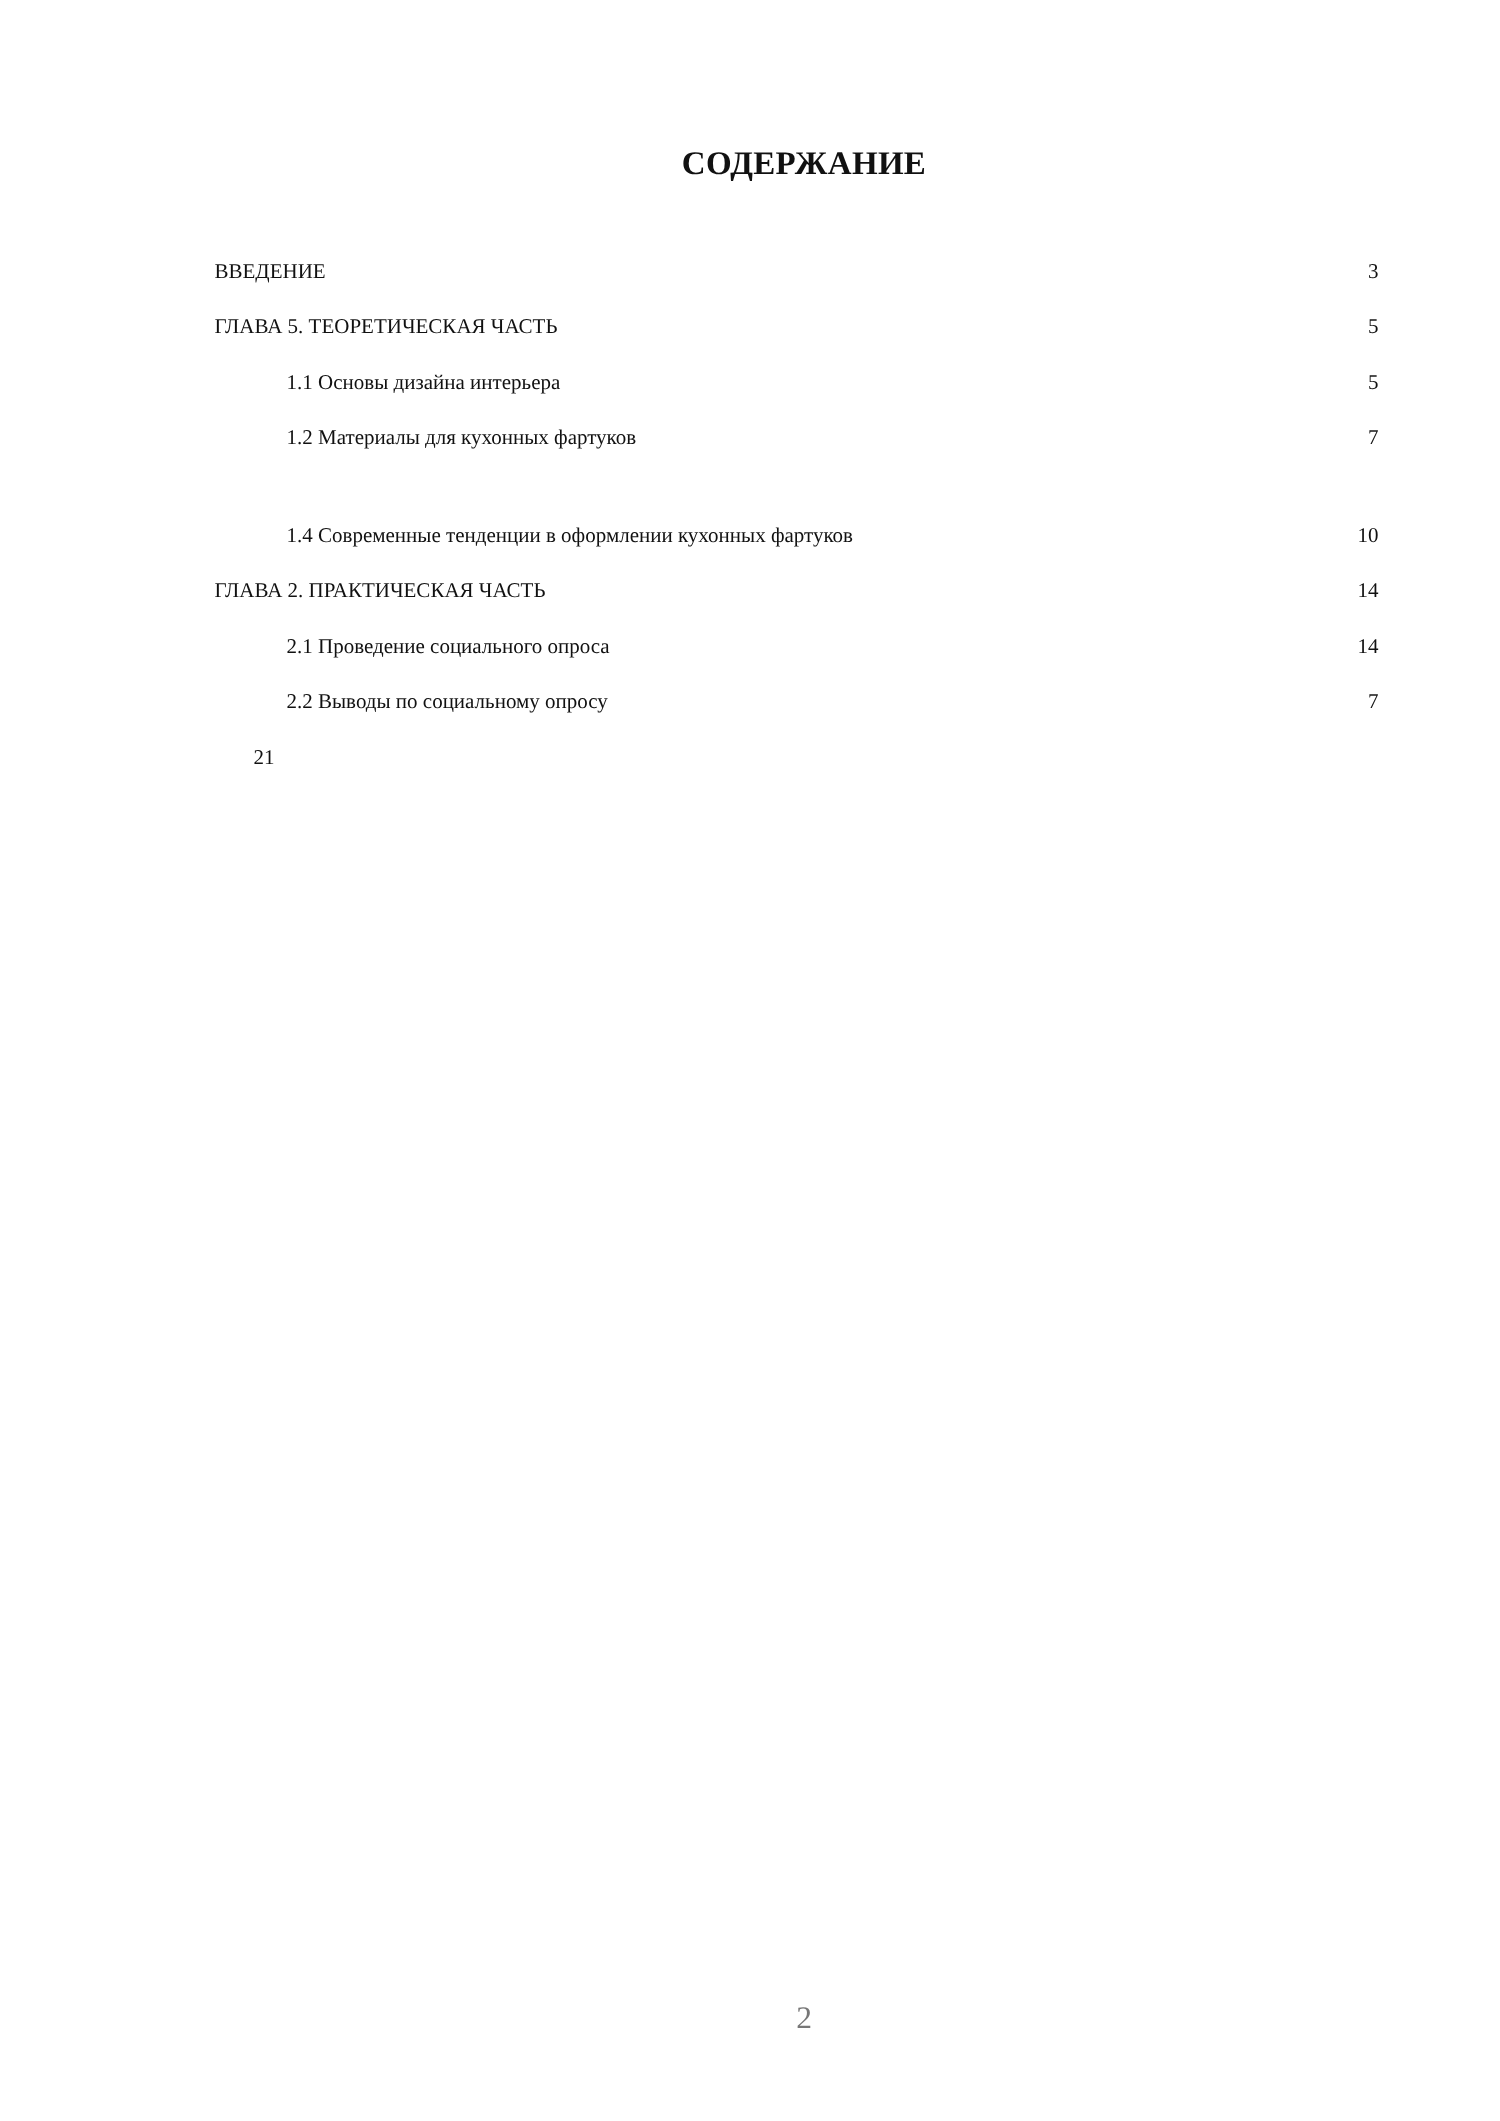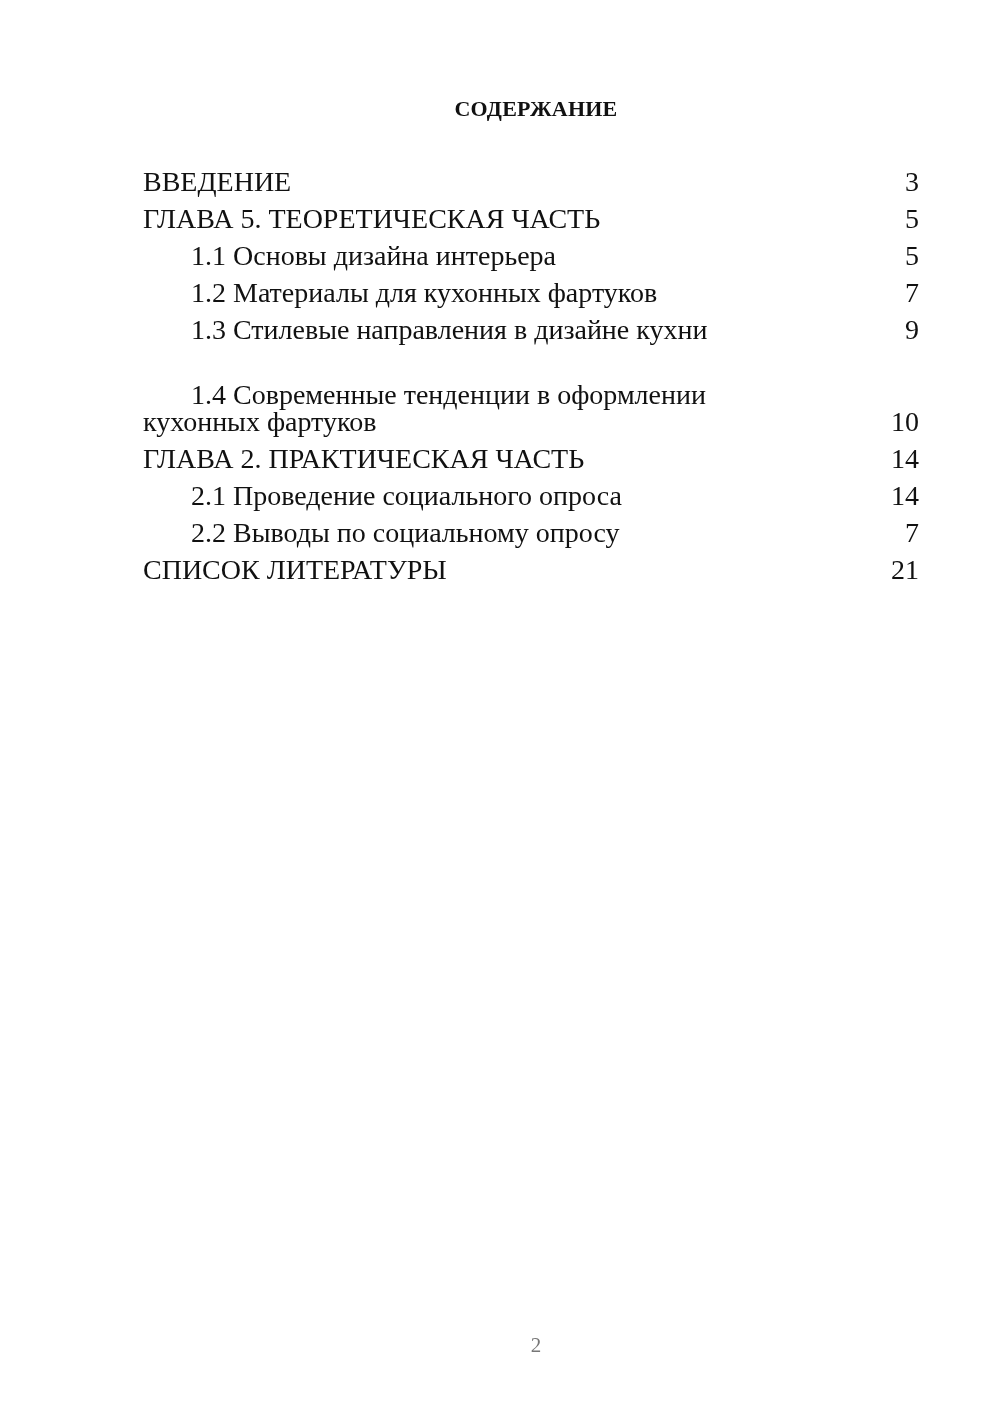--- a/index.html
+++ b/index.html
@@ -28,21 +28,21 @@
     .toc {
       position: absolute;
       top: 168px;
       left: 143px;
       width: 776px;
     }
     .toc-row {
       display: flex;
       justify-content: space-between;
       align-items: flex-end;
-      font-size: 28px;
+      font-size: 14px;
       line-height: 27px;
       margin-bottom: 10px;
     }
     .toc-row.level-2 .toc-label {
       padding-left: 48px;
       font-family: Liberation Serif, serif;
     }
     .toc-label {
       flex: 1;
       max-width: 640px;
@@ -77,38 +77,33 @@
   </div>
   <div class="toc-row level-2">
     <span class="toc-label">1.1 Основы дизайна интерьера</span>
     <span class="toc-page">5</span>
   </div>
   <div class="toc-row level-2">
     <span class="toc-label">1.2 Материалы для кухонных фартуков</span>
     <span class="toc-page">7</span>
   </div>
   <div class="toc-row level-2">
-    <span class="toc-label">1.3 Стилевые направления в дизайне кухни</span>
-    <span class="toc-page">9</span>
-  </div>
-  <div class="toc-row level-2">
     <span class="toc-label" style="padding-left:0; text-indent:48px; max-width:620px;margin-top:28px;">1.4 Современные тенденции в оформлении кухонных фартуков</span>
     <span class="toc-page">10</span>
   </div>
   <div class="toc-row level-1">
     <span class="toc-label">ГЛАВА 2. ПРАКТИЧЕСКАЯ ЧАСТЬ</span>
     <span class="toc-page">14</span>
   </div>
   <div class="toc-row level-2">
     <span class="toc-label">2.1 Проведение социального опроса</span>
     <span class="toc-page">14</span>
   </div>
   <div class="toc-row level-2">
     <span class="toc-label">2.2 Выводы по социальному опросу</span>
     <span class="toc-page">7</span>
   </div>
   <div class="toc-row level-1">
-    <span class="toc-label">СПИСОК ЛИТЕРАТУРЫ</span>
     <span class="toc-page">21</span>
   </div>
 </div>
 
 <div class="page-number">2</div>
 
 </body></html>

